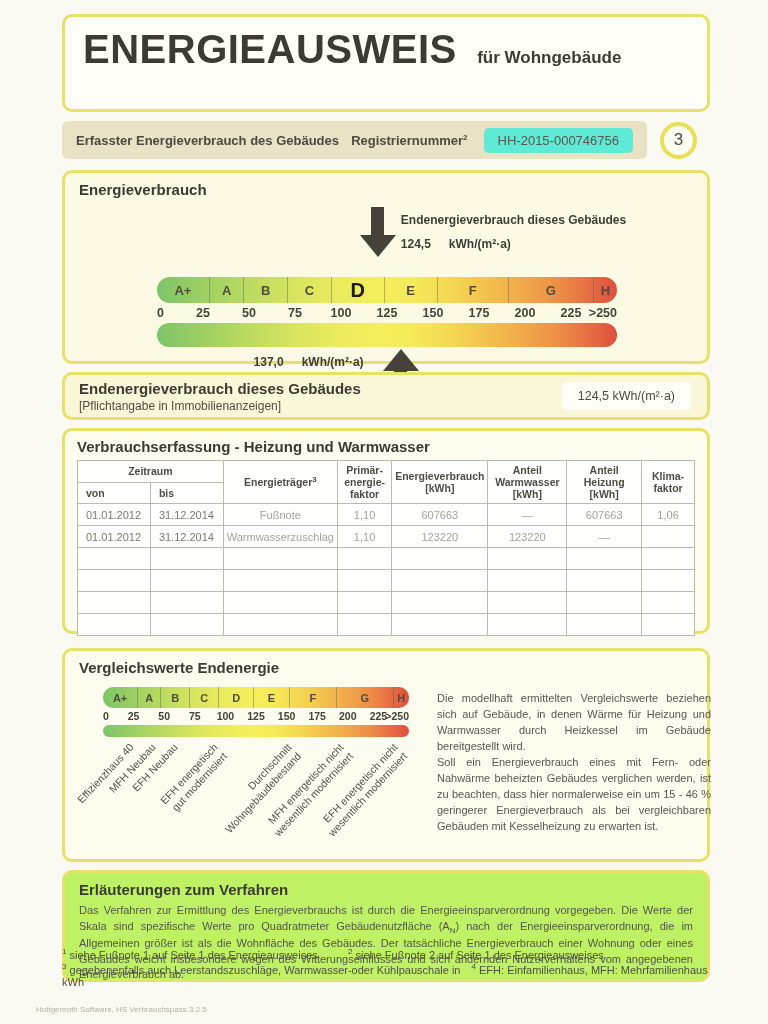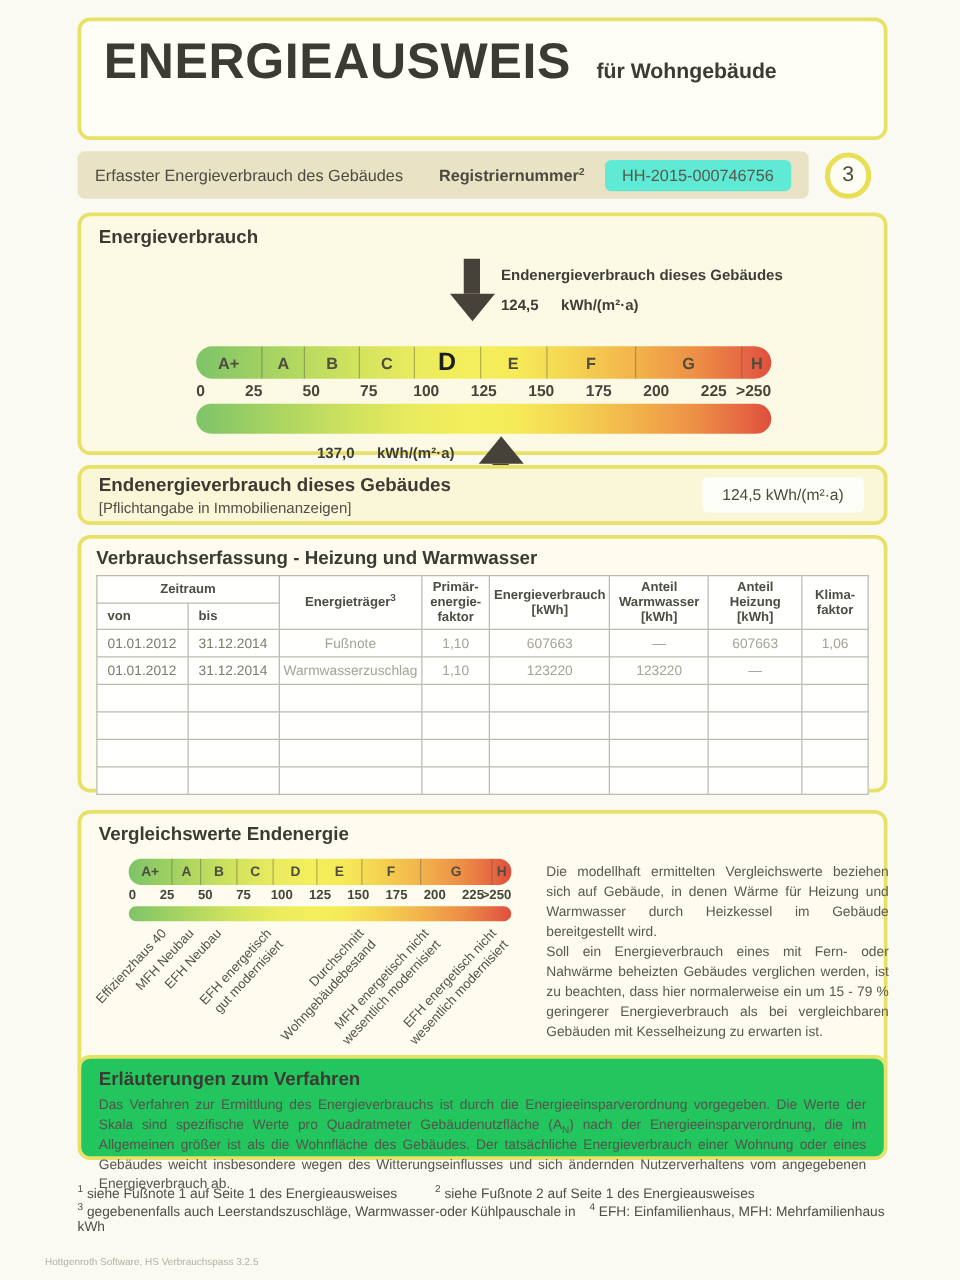--- a/index.html
+++ b/index.html
@@ -16,21 +16,21 @@
   
   .header-box{top:14px;height:98px;background:#fefdf6;padding:12px 18px 0}
   .hb-title{font-size:40px;font-weight:bold;letter-spacing:.5px;color:var(--ink);display:inline;line-height:1}
   .hb-sub{font-size:17px;font-weight:bold;color:var(--ink);margin-left:16px}
   .law-line{font-size:12.5px;color:#504e45;margin-top:4px}
   .law-date{margin-left:30px}
 
   
   .reg-row{position:absolute;left:62px;top:120px;width:648px;height:40px;display:flex;align-items:center}
   .reg-bar{flex:0 0 585px;height:38px;background:#e9e2c4;border-radius:6px;display:flex;align-items:center;padding:0 14px}
-  .reg-label{font-size:13px;font-weight:normal;flex:1;color:#4b4a40}
+  .reg-label{font-size:13px;font-weight:bold;flex:1;color:#4b4a40}
   .reg-num-label{font-size:13px;font-weight:bold;margin-right:16px;color:#4b4a40}
   .reg-number-box{background:#5eead4;border-radius:5px;padding:5px 14px;font-size:13px;color:#5a584d}
   .page-circle{margin-left:13px;width:37px;height:37px;border-radius:50%;border:4px solid #e9df57;background:#fefdf4;display:flex;align-items:center;justify-content:center;font-size:17px;color:#4b4a40}
 
   
   .consumption-box{top:170px;height:194px;background:#fcfae5;padding:8px 14px 0}
   .scale-wrap{position:absolute;left:92px;top:28px;width:460px}
   .arrow-row-top{position:relative;height:76px}
   .arrow{position:absolute;transform:translateX(-50%)}
   .arrow .stem{width:13px;height:28px;background:#474239;margin:0 auto}
@@ -74,21 +74,21 @@
   .bar.small .seg{font-size:11px}
   .ticks.small{height:17px;font-size:10.5px}
   .ticks.small span{top:2px}
   .bar.thin{height:12px;border-radius:6px}
   .comp-labels{position:relative;height:150px}
   .comp-label{position:absolute;top:4px;width:150px;margin-left:-150px;text-align:right;transform:rotate(-47deg);transform-origin:100% 0;font-size:10.5px;line-height:1.25;white-space:pre-line;color:#53524a}
   .comp-right{position:absolute;left:372px;top:40px;width:274px;font-size:11px;line-height:1.45;text-align:justify;color:#5a5950}
   .comp-right p{margin:0}
 
   
-  .explanation-box{top:844px;height:84px;background:#22c55e;padding:8px 14px 0}
+  .explanation-box{top:870px;height:112px;background:#bef264;padding:8px 14px 0}
   .explanation-box p{font-size:11px;line-height:1.42;text-align:justify;color:#55544b;margin:5px 0 0}
 
   
   .footnotes{position:absolute;left:62px;top:949px;width:650px;font-size:11px;color:#4f4e45}
   .fn-row{display:flex;margin-bottom:3px}
   .fn-w1{width:44%}
   .fn-w2{width:63%}
   .software-line{position:absolute;left:36px;top:1005px;font-size:8px;color:#b3b1a2}
 </style>
 </head>
@@ -296,21 +296,21 @@
         <div class="comp-label" style="left:182px">Durchschnitt
 Wohngebäudebestand</div>
         <div class="comp-label" style="left:234px">MFH energetisch nicht
 wesentlich modernisiert</div>
         <div class="comp-label" style="left:288px">EFH energetisch nicht
 wesentlich modernisiert</div>
       </div>
     </div>
     <div class="comp-right">
       <p>Die modellhaft ermittelten Vergleichswerte beziehen sich auf Gebäude, in denen Wärme für Heizung und Warmwasser durch Heizkessel im Gebäude bereitgestellt wird.</p>
-      <p>Soll ein Energieverbrauch eines mit Fern- oder Nahwärme beheizten Gebäudes verglichen werden, ist zu beachten, dass hier normalerweise ein um 15 - 79 % geringerer Energieverbrauch als bei vergleichbaren Gebäuden mit Kesselheizung zu erwarten ist.</p>
+      <p>Soll ein Energieverbrauch eines mit Fern- oder Nahwärme beheizten Gebäudes verglichen werden, ist zu beachten, dass hier normalerweise ein um 15 - 46 % geringerer Energieverbrauch als bei vergleichbaren Gebäuden mit Kesselheizung zu erwarten ist.</p>
     </div>
   </div>
 
   <div class="box explanation-box">
     <div class="section-title">Erläuterungen zum Verfahren</div>
     <p><span>Das Verfahren zur Ermittlung des Energieverbrauchs ist durch die Energieeinsparverordnung vorgegeben. Die Werte der Skala sind spezifische Werte pro Quadratmeter Gebäudenutzfläche (A</span><sub style="font-size:8px">N</sub><span>) nach der Energieeinsparverordnung, die im Allgemeinen größer ist als die Wohnfläche des Gebäudes. Der tatsächliche Energieverbrauch einer Wohnung oder eines Gebäudes weicht insbesondere wegen des Witterungseinflusses und sich ändernden Nutzerverhaltens vom angegebenen Energieverbrauch ab.</span></p>
   </div>
 
   <div class="footnotes">
     <div class="fn-row">

